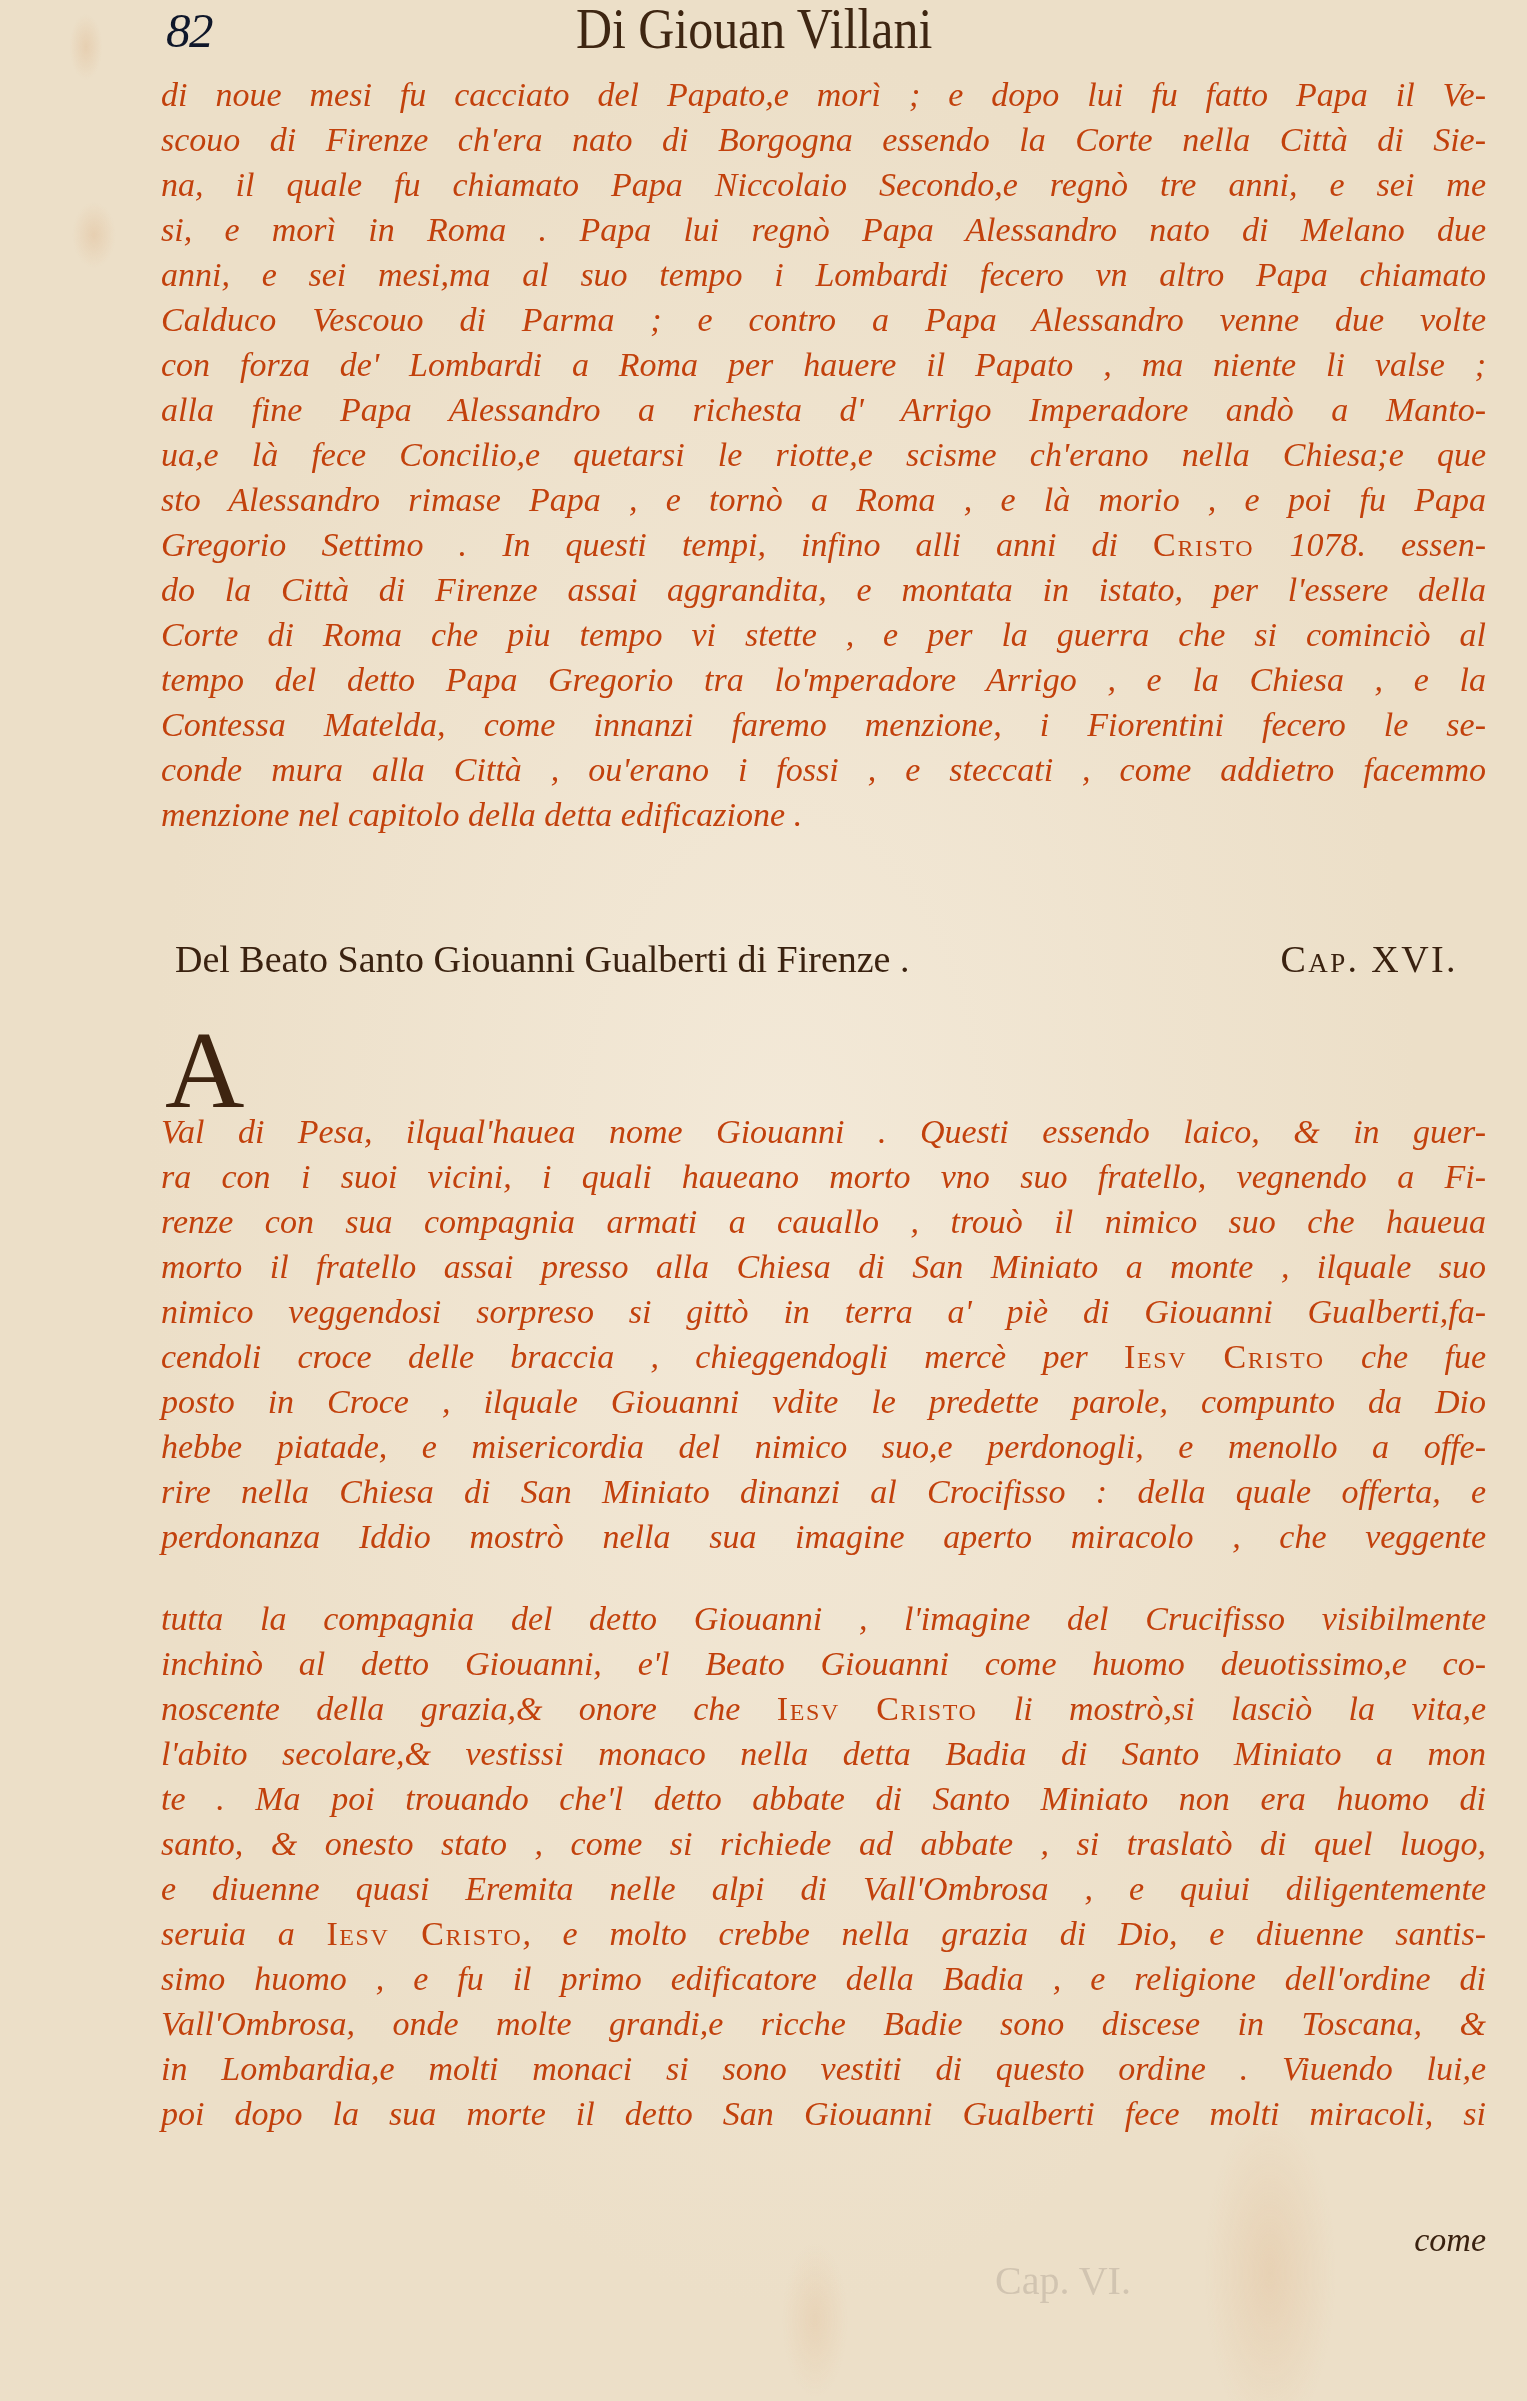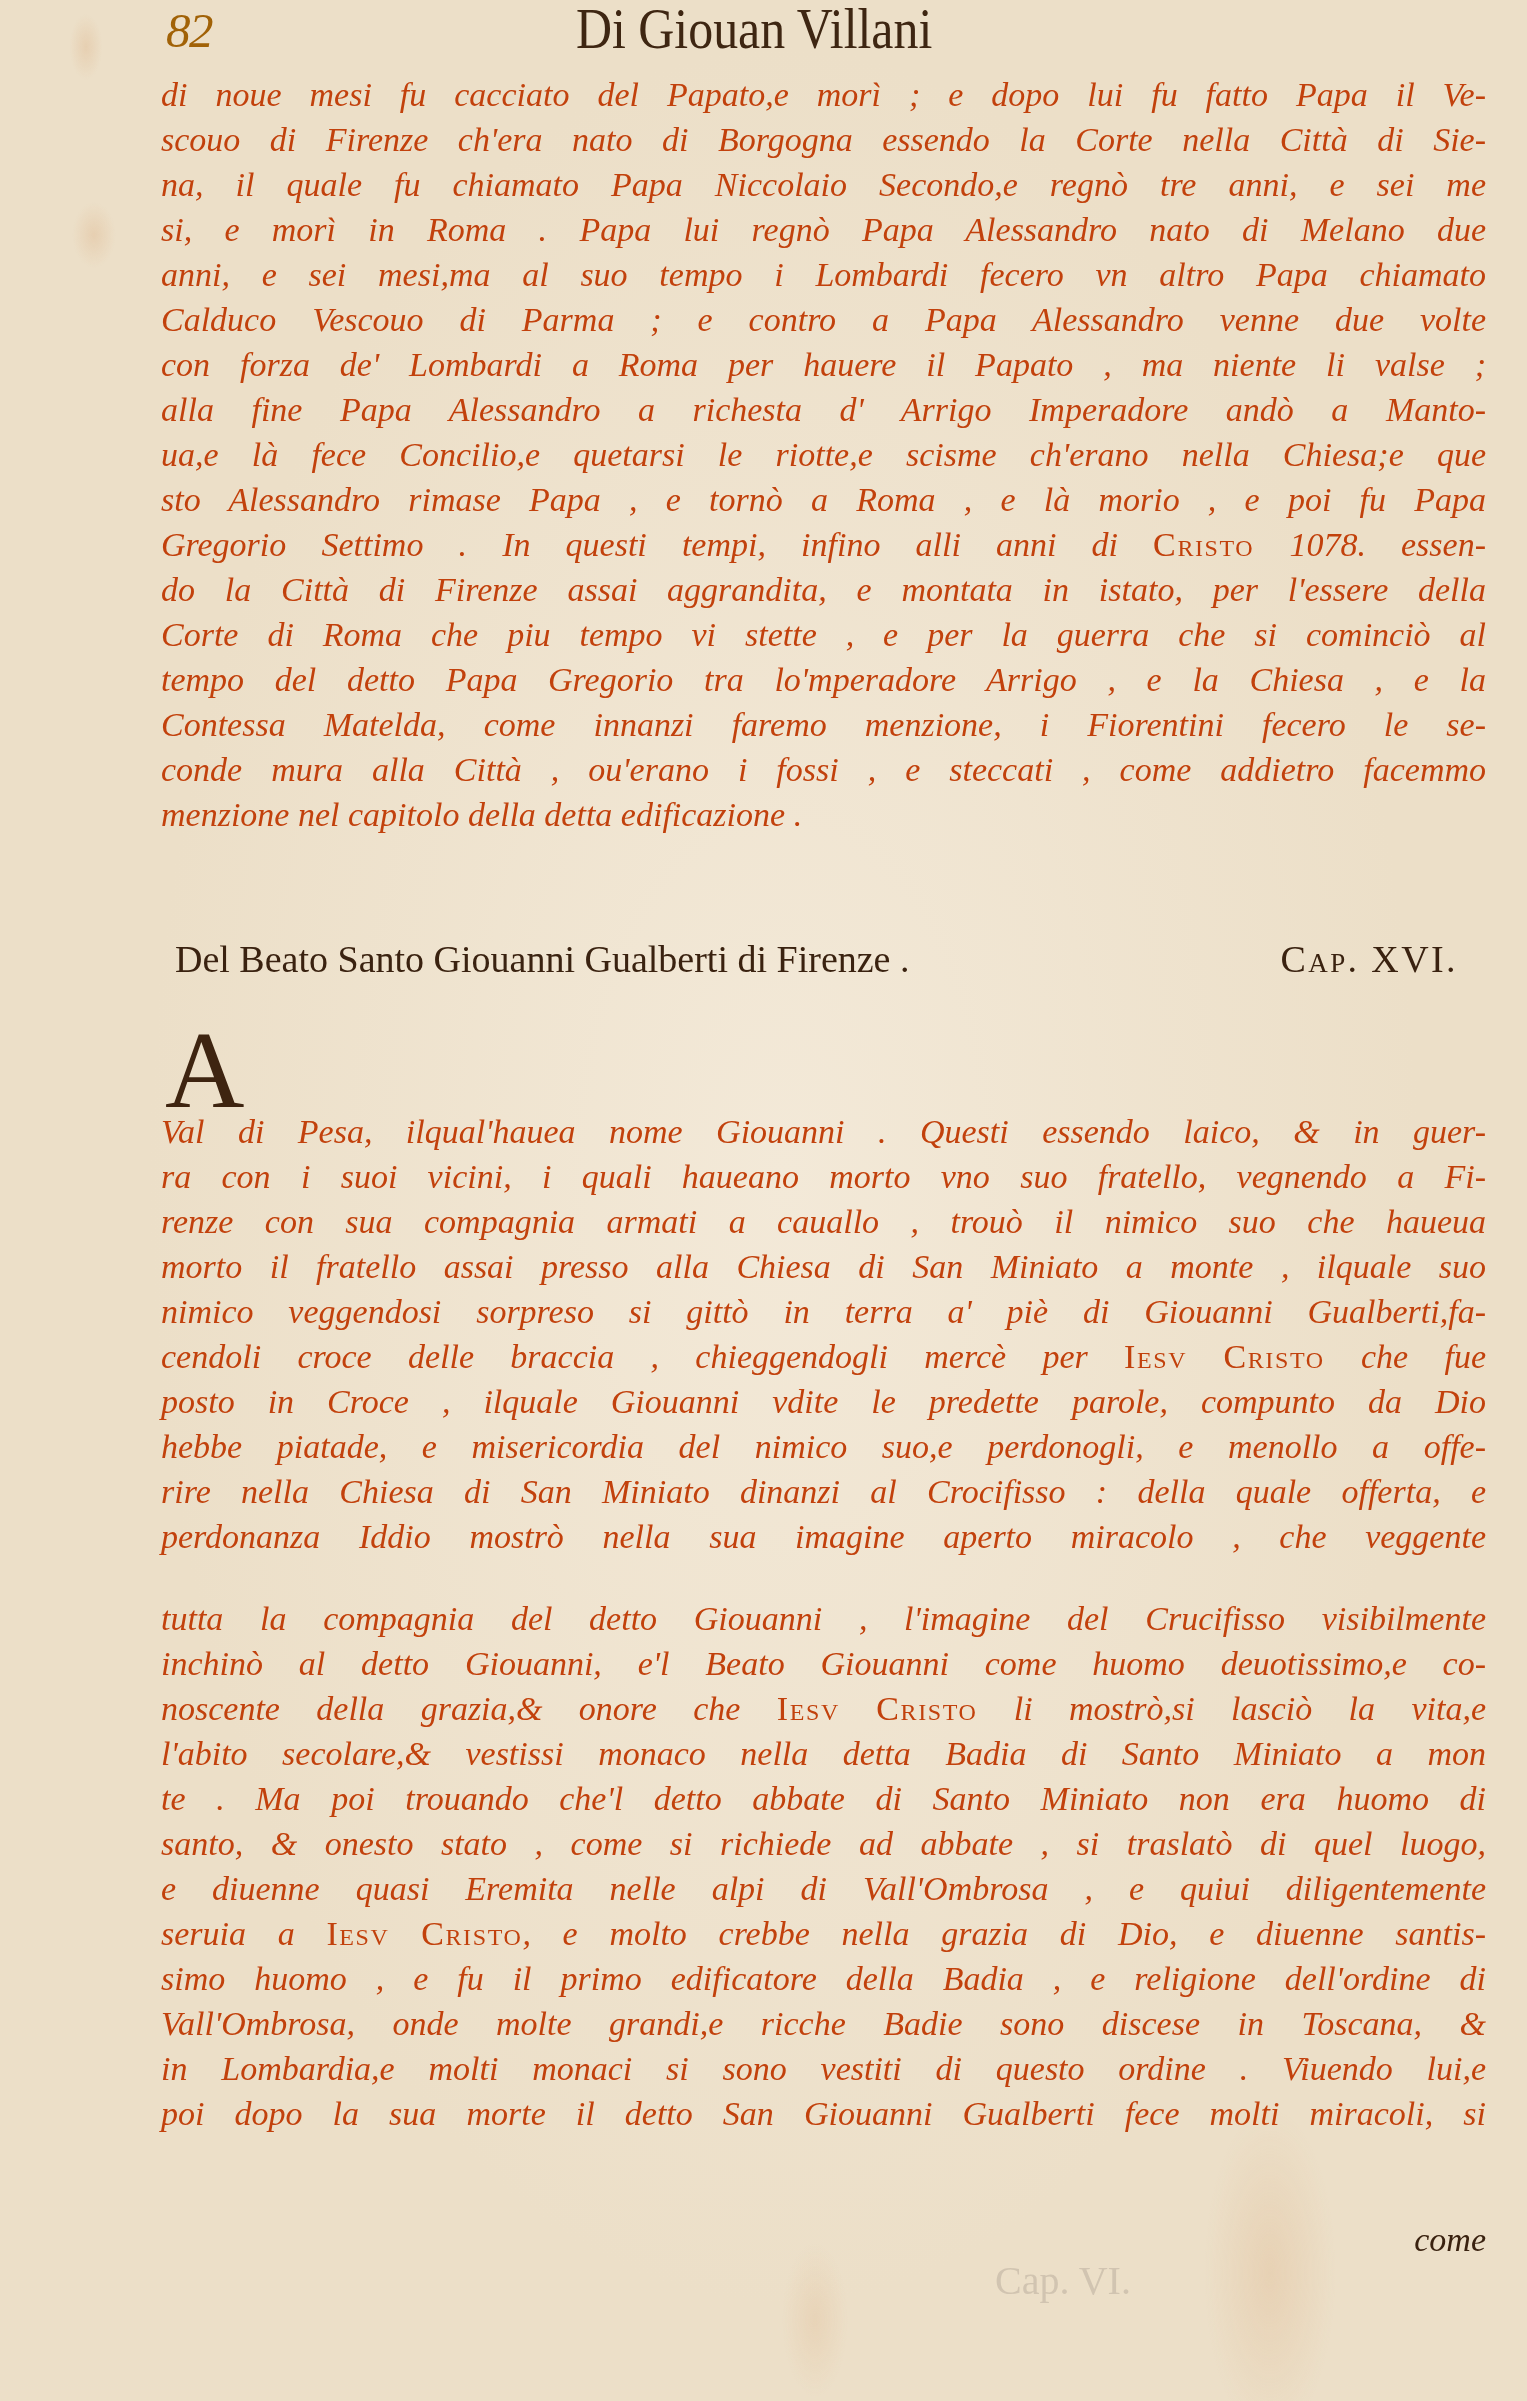--- a/index.html
+++ b/index.html
@@ -14,21 +14,21 @@
       radial-gradient(ellipse 705px 1254px at 784px 1176px, #f3e9d8, #ecdfc8 90%);
     font-family: "Liberation Serif", "DejaVu Serif", serif;
     color: #3a2412;
     position: relative;
   }
   .page { position: absolute; left: 0; top: 0; width: 1528px; height: 2401px; }
   .running-head { position: absolute; top: 0; left: 0; width: 1528px; height: 71px; }
   .page-number {
     position: absolute; left: 166px; top: 1.6px;
     font-size: 49px; font-style: italic; letter-spacing: -1.6px;
-    color: #a16207;
+    color: #0f172a;
   }
   .running-title {
     position: absolute; left: 576px; top: -4.7px;
     font-size: 58px; letter-spacing: 0px; color: #3e2612;
     transform: scaleX(0.86); transform-origin: left top;
     white-space: nowrap;
   }
   .text-block {
     position: absolute; left: 161px; width: 1325px;
     font-style: italic; font-size: 34px; line-height: 45px;

